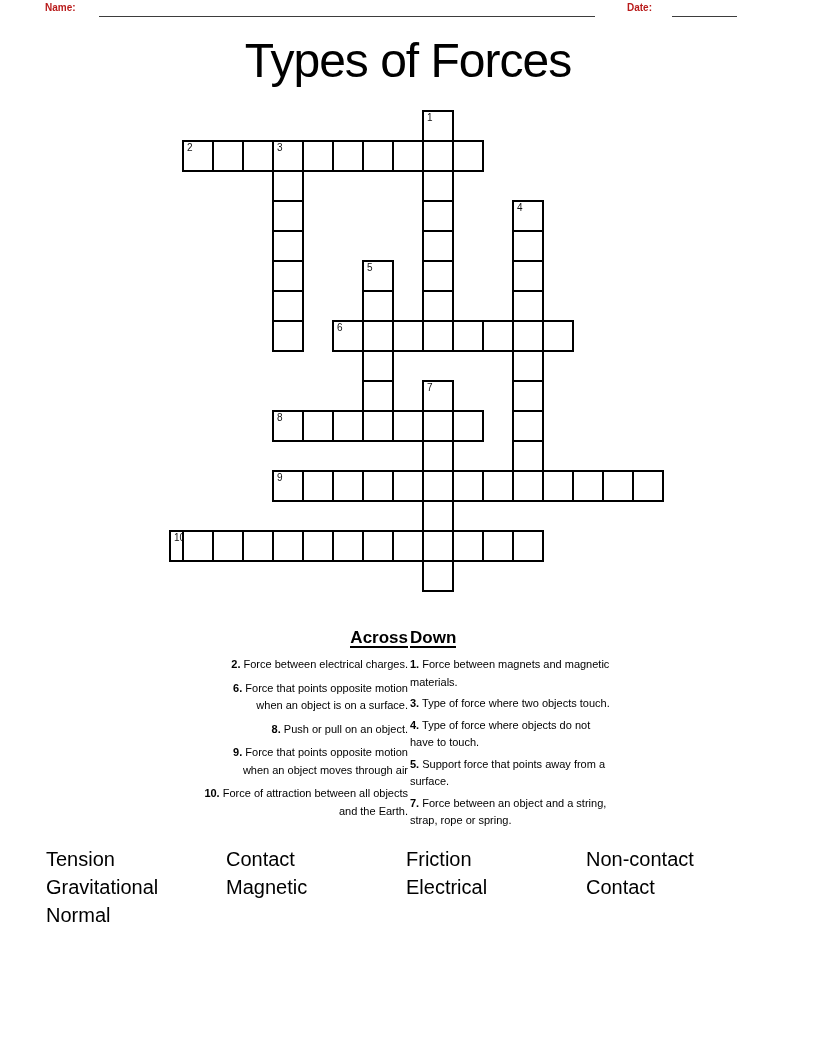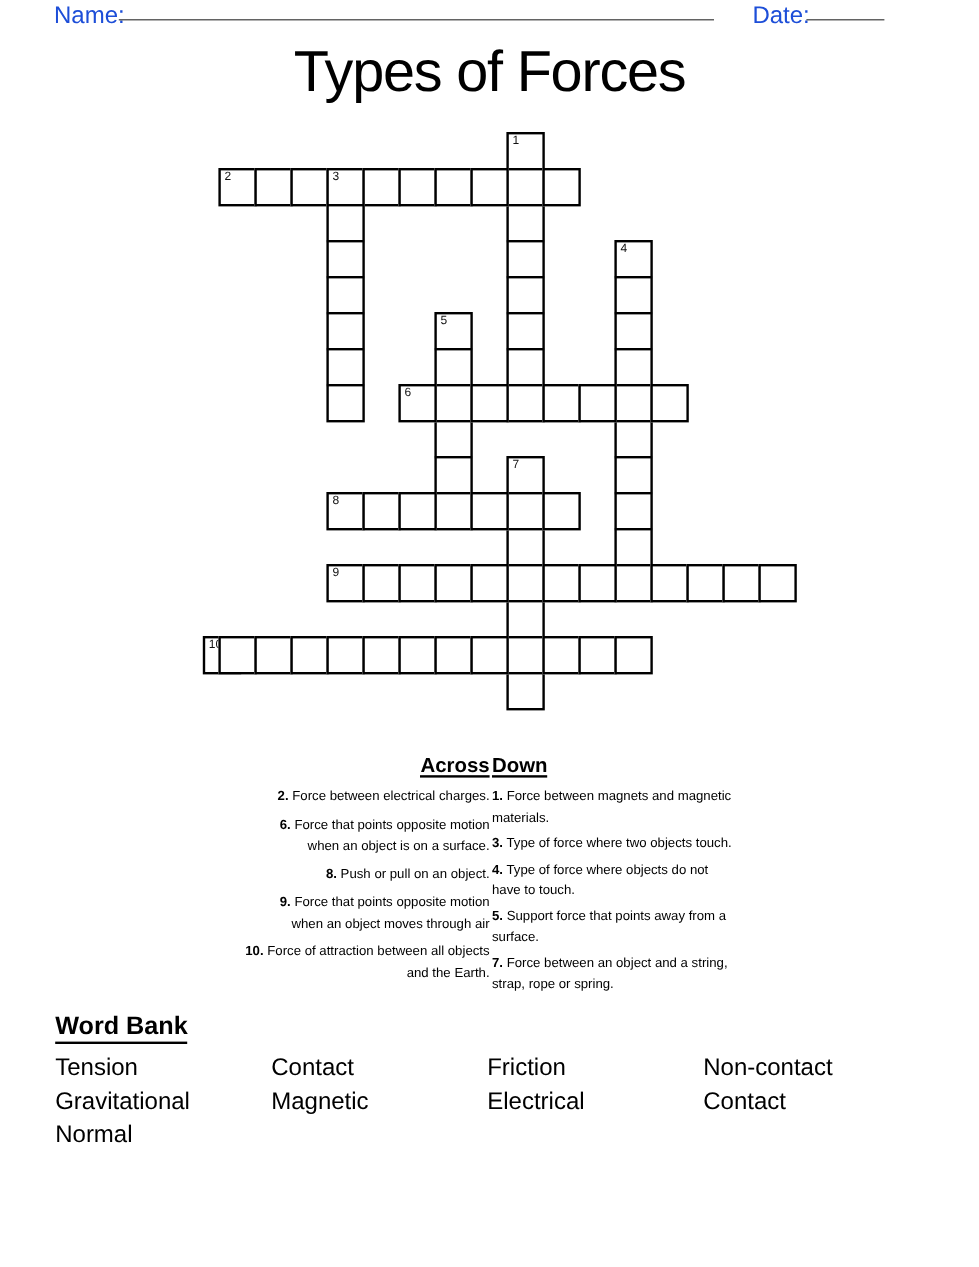--- a/index.html
+++ b/index.html
@@ -8,21 +8,21 @@
     width: 816px;
     height: 1056px;
     margin: 0 auto;
     background: #ffffff;
     font-family: "Liberation Sans", "DejaVu Sans", sans-serif;
     color: #000000;
     overflow: hidden;
   }
 
   
-  .hdr-label { position: absolute; top: 2px; font-size: 20px; color: #1d4ed8; }
+  .hdr-label { position: absolute; top: 2px; font-size: 10px; color: #b91c1c; font-weight: bold; }
   .name-label { left: 45px; }
   .date-label { left: 627px; }
   .write-line { position: absolute; top: 3px; height: 13px; border-bottom: 1.5px solid #3d3d3d; }
   .name-line { left: 99px; width: 496px; }
   .date-line { left: 672px; width: 65px; }
 
   
   .title {
     position: absolute; top: 37px; left: 0; width: 816px;
     margin: 0; text-align: center;
@@ -201,23 +201,20 @@
     <div class="clue-list">
         <div class="clue"><span class="clue-num-text">1.</span> Force between magnets and magnetic<br>materials.</div>
         <div class="clue"><span class="clue-num-text">3.</span> Type of force where two objects touch.</div>
         <div class="clue"><span class="clue-num-text">4.</span> Type of force where objects do not<br>have to touch.</div>
         <div class="clue"><span class="clue-num-text">5.</span> Support force that points away from a<br>surface.</div>
         <div class="clue"><span class="clue-num-text">7.</span> Force between an object and a string,<br>strap, rope or spring.</div>
       </div>
   </div>
 
   <div class="wordbank">
-    <div class="wb-heading-row">
-      <span class="wb-heading">Word Bank</span>
-    </div>
     <div class="wb-grid">
         <div class="wb-word">Tension</div>
         <div class="wb-word">Contact</div>
         <div class="wb-word">Friction</div>
         <div class="wb-word">Non-contact</div>
         <div class="wb-word">Gravitational</div>
         <div class="wb-word">Magnetic</div>
         <div class="wb-word">Electrical</div>
         <div class="wb-word">Contact</div>
         <div class="wb-word">Normal</div>

